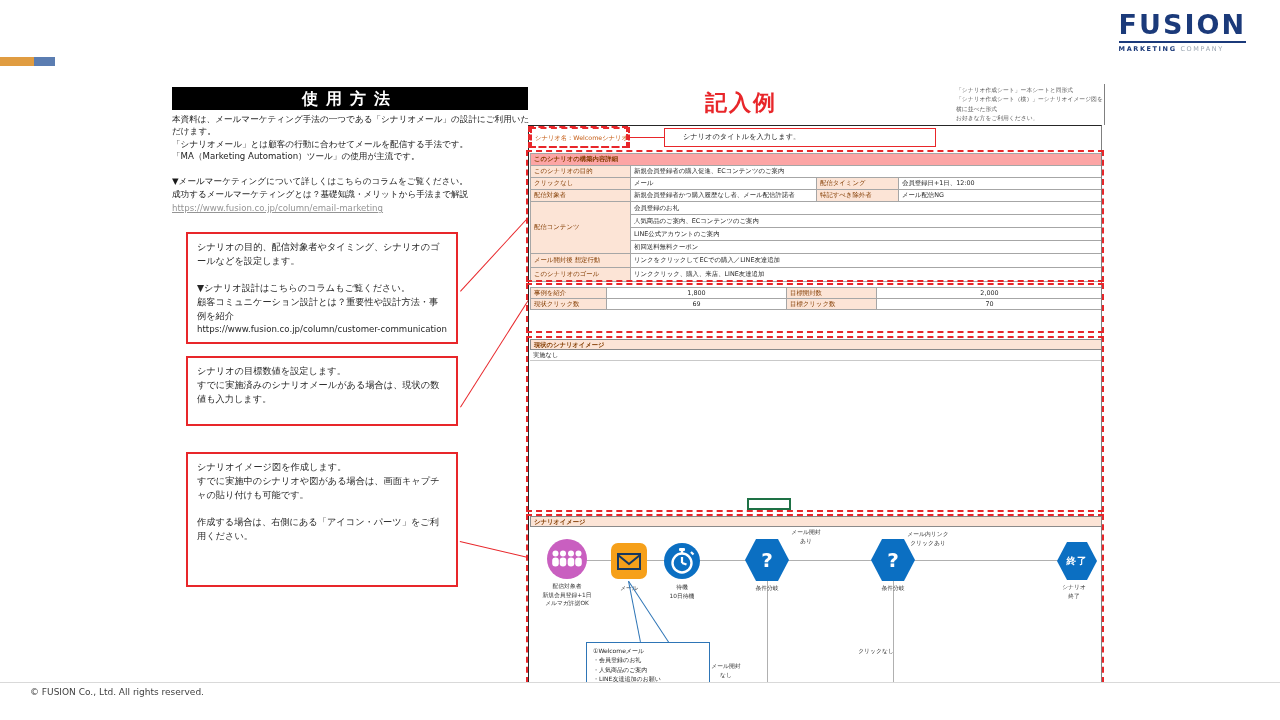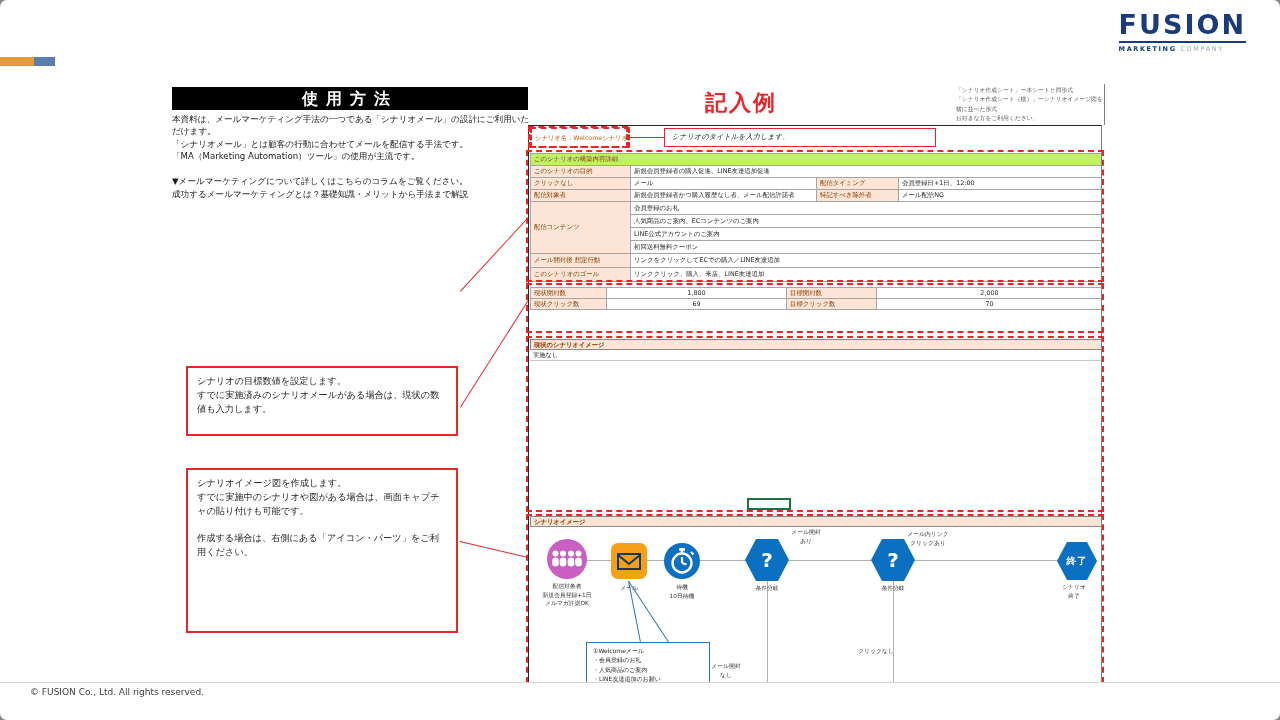--- a/index.html
+++ b/index.html
@@ -1,17 +1,17 @@
 <!DOCTYPE html>
 <html><head>
 <meta charset="utf-8">
 <style>
   html,body{margin:0;padding:0;background:#888;}
   .slide{position:relative;width:1280px;height:720px;background:#fff;overflow:hidden;
-         font-family:"DejaVu Sans","Liberation Sans",sans-serif;color:#1a1a1a;border-radius:7px;}
+         font-family:"DejaVu Sans","Liberation Sans",sans-serif;color:#1a1a1a;}
   .pre{white-space:pre-line;}
 
   
   .bar{position:absolute;top:57px;height:9px;}
   .bar-orange{left:0;width:34px;background:#e09c41;}
   .bar-blue{left:34px;width:21px;background:#5b7db1;}
 
   
   .logo{position:absolute;top:10px;right:34px;text-align:left;}
   .logo-text{font-size:27px;font-weight:800;color:#1b3a7a;letter-spacing:2px;line-height:30px;}
@@ -36,25 +36,25 @@
   .usage-note{position:absolute;left:956px;top:86px;width:148px;font-size:5.8px;line-height:1.6;color:#595959;}
   .note-vline{position:absolute;left:1104px;top:84px;width:0;height:41px;border-left:1px solid #808080;}
 
   
   .sheet{position:absolute;left:528px;top:125px;width:574px;height:558px;background:#fff;
     border-top:1.5px solid #262626;border-left:1.5px solid #262626;border-right:1px solid #808080;
     box-sizing:border-box;overflow:hidden;}
   .scen-name{position:absolute;left:1px;top:1px;width:100px;height:21px;border:2px dashed #e8262a;
     box-sizing:border-box;font-size:6.3px;line-height:17px;padding-left:3px;color:#c55a11;}
   .tip-box{position:absolute;left:135px;top:2px;width:272px;height:19px;border:1.6px solid #e8262a;
-    box-sizing:border-box;font-size:7.2px;line-height:16px;padding-left:7px;color:#1a1a1a;font-style:italic;}
+    box-sizing:border-box;font-size:7.2px;line-height:16px;padding-left:18px;color:#1a1a1a;}
 
   table.t{border-collapse:collapse;table-layout:fixed;position:absolute;left:1px;width:572px;font-size:6.4px;}
   table.t td{border:1px solid #a6a6a6;padding:0 3px;overflow:hidden;white-space:nowrap;vertical-align:middle;color:#262626;}
-  table.t td.hdr{background:#bef264;color:#833c00;font-weight:400;}
+  table.t td.hdr{background:#fca5a5;color:#833c00;font-weight:700;}
   table.t td.lbl{background:#fce4d6;color:#833c00;}
   table.t td.dot{border-bottom:1px dotted #8a8a8a;}
   table.t td.num{text-align:center;}
   .t1{top:27px;}
   .t1 tr{height:12px;}
   .t1 tr.c{height:13px;}
   .t1 tr.g{height:14px;}
   .t2{top:161px;}
   .t2 tr{height:11px;}
 
@@ -101,27 +101,35 @@
   </div>
 
   <div class="usage-header">使用方法</div>
   <div class="usage-body">
     <div class="pre">本資料は、メールマーケティング手法の一つである「シナリオメール」の設計にご利用いただけます。
 「シナリオメール」とは顧客の行動に合わせてメールを配信する手法です。
 「MA（Marketing Automation）ツール」の使用が主流です。
 
 ▼メールマーケティングについて詳しくはこちらのコラムをご覧ください。
 成功するメールマーケティングとは？基礎知識・メリットから手法まで解説</div>
-  </div>
-
-  <div class="callout" style="top:366px;height:70px;">
+    <div class="usage-link">https://www.fusion.co.jp/column/email-marketing</div>
+  </div>
+
+  <div class="callout" style="top:232px;height:112px;">
+    <div class="pre">シナリオの目的、配信対象者やタイミング、シナリオのゴールなどを設定します。
+
+▼シナリオ設計はこちらのコラムもご覧ください。
+顧客コミュニケーション設計とは？重要性や設計方法・事例を紹介</div>
+    <div class="clink">https://www.fusion.co.jp/column/customer-communication</div>
+  </div>
+  <div class="callout" style="top:356px;height:70px;">
     <div class="pre">シナリオの目標数値を設定します。
 すでに実施済みのシナリオメールがある場合は、現状の数値も入力します。</div>
   </div>
-  <div class="callout" style="top:468px;height:165px;">
+  <div class="callout" style="top:452px;height:135px;">
     <div class="pre">シナリオイメージ図を作成します。
 すでに実施中のシナリオや図がある場合は、画面キャプチャの貼り付けも可能です。
 
 作成する場合は、右側にある「アイコン・パーツ」をご利用ください。</div>
   </div>
 
   <div class="redline" style="left:460px;top:291px;width:100px;transform:rotate(-47.4deg);"></div>
   <div class="redline" style="left:460px;top:407px;width:127px;transform:rotate(-57.6deg);"></div>
   <div class="redline" style="left:460px;top:541px;width:70px;transform:rotate(13.2deg);"></div>
 
@@ -143,21 +151,21 @@
           <col style="width:186px">
           <col style="width:82px">
           <col style="width:204px">
         </colgroup>
       <tbody>
           <tr>
             <td class="hdr" colspan="4">このシナリオの構築内容詳細</td>
           </tr>
       <tr>
         <td class="lbl">このシナリオの目的</td>
-        <td colspan="3">新規会員登録者の購入促進、LINE友達追加促進</td>
+        <td colspan="3">新規会員登録者の購入促進、ECコンテンツのご案内</td>
       </tr>
       <tr>
         <td class="lbl">クリックなし</td>
         <td>メール</td>
         <td class="lbl">配信タイミング</td>
         <td>会員登録日+1日、12:00</td>
       </tr>
       <tr>
         <td class="lbl">配信対象者</td>
         <td>新規会員登録者かつ購入履歴なし者、メール配信許諾者</td>
@@ -190,21 +198,21 @@
 
     <table class="t t2">
       <colgroup>
           <col style="width:76px">
           <col style="width:180px">
           <col style="width:90px">
           <col style="width:226px">
         </colgroup>
       <tbody>
       <tr>
-        <td class="lbl">現状開封数</td>
+        <td class="lbl">事例を紹介</td>
         <td class="num">1,800</td>
         <td class="lbl">目標開封数</td>
         <td class="num">2,000</td>
       </tr>
       <tr>
         <td class="lbl">現状クリック数</td>
         <td class="num">69</td>
         <td class="lbl">目標クリック数</td>
         <td class="num">70</td>
       </tr>

